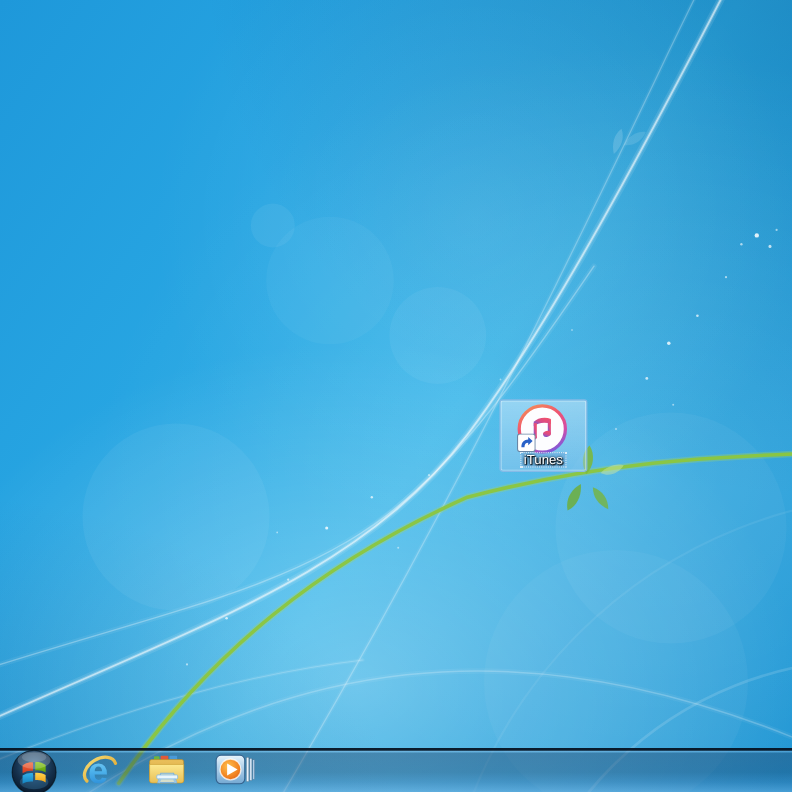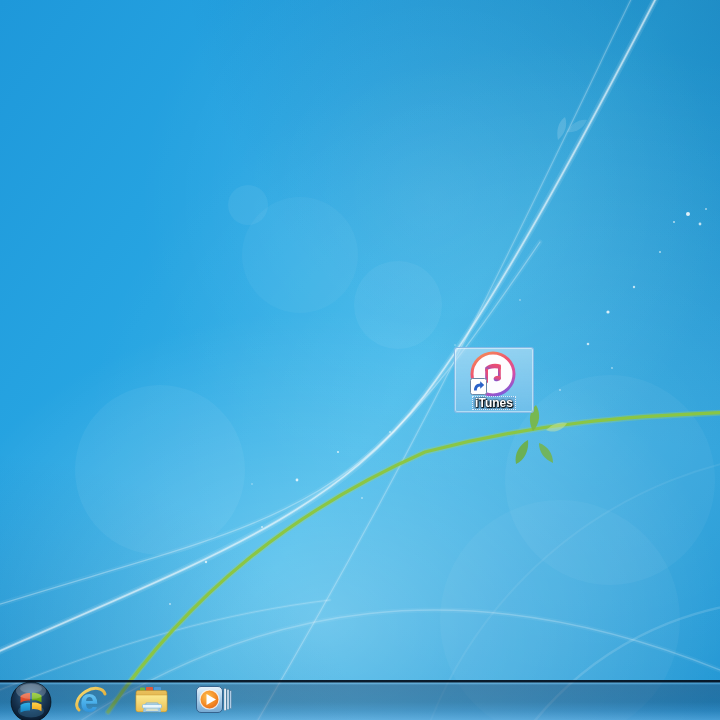--- a/index.html
+++ b/index.html
@@ -15,22 +15,22 @@
       radial-gradient(circle 420px at 60% 28%, rgba(255,255,255,0.10), rgba(255,255,255,0) 70%),
       radial-gradient(ellipse 560px 430px at 45% 86%, rgba(255,255,255,0.30), rgba(255,255,255,0) 72%),
       radial-gradient(ellipse 700px 560px at 80% 60%, rgba(255,255,255,0.14), rgba(255,255,255,0) 70%),
       radial-gradient(ellipse 900px 820px at 103% -8%, rgba(5,75,135,0.38), rgba(5,75,135,0) 62%),
       radial-gradient(ellipse 650px 480px at -6% 104%, rgba(8,70,130,0.28), rgba(8,70,130,0) 62%),
       linear-gradient(125deg,#1e98da 0%,#27a5e2 30%,#2fb2e8 55%,#21a0dc 76%,#1b93d2 100%);
   }
   .wallpaper svg{position:absolute;inset:0;}
   
   .desktop-icon{
-    position:absolute;left:454px;top:347px;width:78px;height:64px;
-    border-radius:3px;cursor:default;font-weight:bold;
+    position:absolute;left:454px;top:363px;width:78px;height:64px;
+    border-radius:3px;cursor:default;
   }
   .desktop-icon.selected{
     background:linear-gradient(180deg, rgba(208,234,251,0.55), rgba(148,199,238,0.45));
     border:1px solid rgba(134,185,230,0.95);
     box-shadow:inset 0 0 0 1px rgba(255,255,255,0.45);
   }
   .icon-art{position:absolute;left:14px;top:2px;}
   .shortcut-badge{position:absolute;left:15px;top:30px;}
   .icon-label-row{position:absolute;left:0;right:0;bottom:1px;text-align:center;}
   .icon-label{

